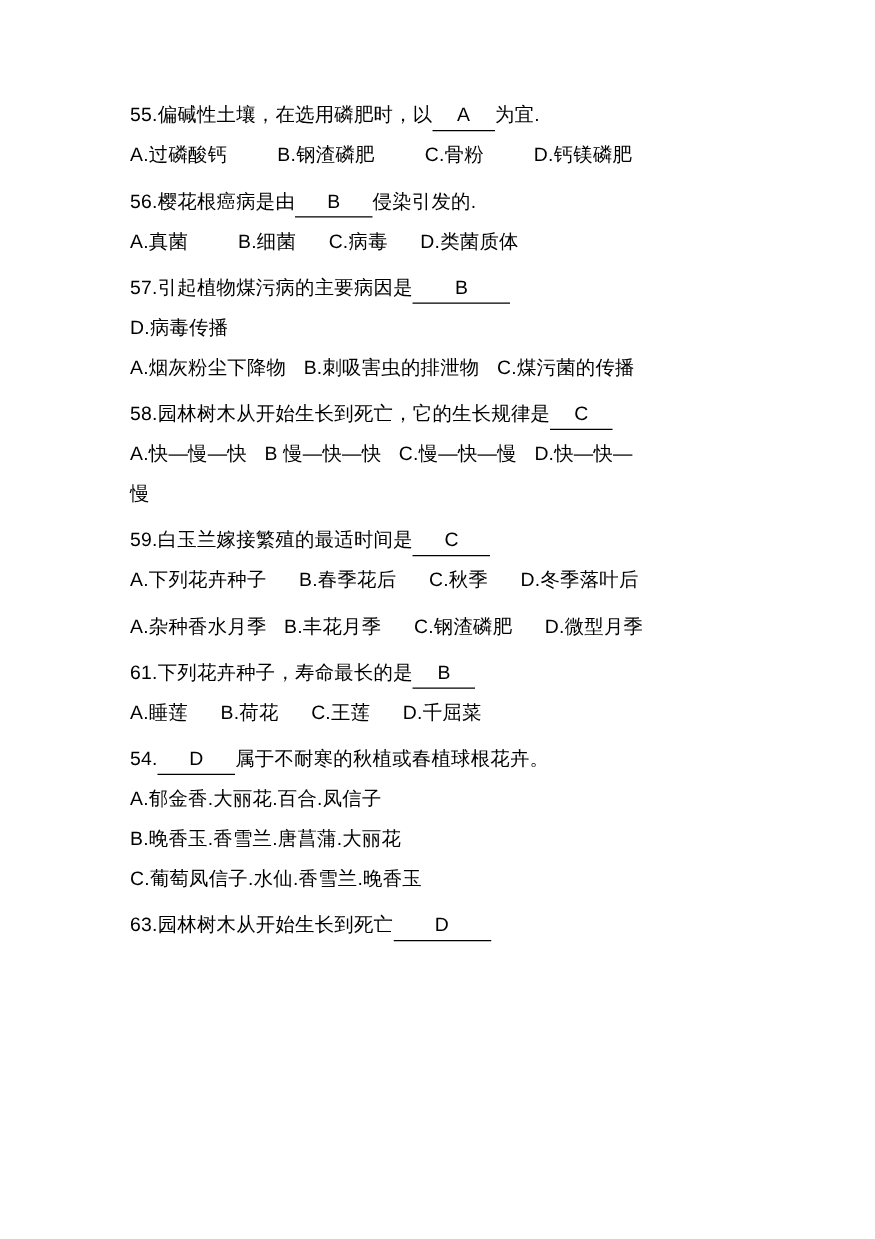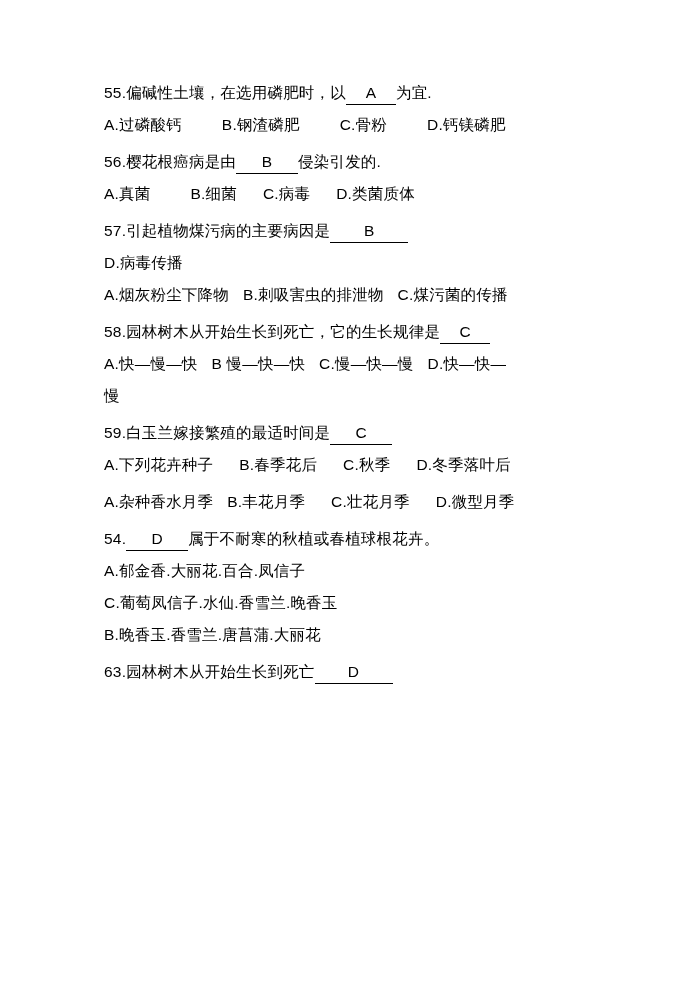--- a/index.html
+++ b/index.html
@@ -74,25 +74,29 @@
       <div class="qblock">
         <div class="line stem"><span>58.</span><span>园林树木从开始生长到死亡，它的生长规律是</span><span class="blank b-md">C</span><span></span></div>
         <div class="line opts"><span>A.快—慢—快</span><span class="gap-sm"></span><span>B 慢—快—快</span><span class="gap-sm"></span><span>C.慢—快—慢</span><span class="gap-sm"></span><span>D.快—快—</span></div>
         <div class="line opts"><span>慢</span></div>
       </div>
       <div class="qblock">
         <div class="line stem"><span>59.</span><span>白玉兰嫁接繁殖的最适时间是</span><span class="blank b-lg">C</span><span></span></div>
         <div class="line opts"><span>A.下列花卉种子</span><span class="gap-md"></span><span>B.春季花后</span><span class="gap-md"></span><span>C.秋季</span><span class="gap-md"></span><span>D.冬季落叶后</span></div>
       </div>
       <div class="qblock">
-        <div class="line opts"><span>A.杂种香水月季</span><span class="gap-sm"></span><span>B.丰花月季</span><span class="gap-md"></span><span>C.壮花月季</span><span class="gap-md"></span><span>D.微型月季</span></div>
+        <div class="line opts"><span>A.杂种香水月季</span><span class="gap-sm"></span><span>B.丰花月季</span><span class="gap-md"></span><span>C.钢渣磷肥</span><span class="gap-md"></span><span>D.微型月季</span></div>
+      </div>
+      <div class="qblock">
+        <div class="line stem"><span>61.</span><span>下列花卉种子，寿命最长的是</span><span class="blank b-md">B</span><span></span></div>
+        <div class="line opts"><span>A.睡莲</span><span class="gap-md"></span><span>B.荷花</span><span class="gap-md"></span><span>C.王莲</span><span class="gap-md"></span><span>D.千屈菜</span></div>
       </div>
       <div class="qblock">
         <div class="line stem"><span>54.</span><span></span><span class="blank b-lg">D</span><span>属于不耐寒的秋植或春植球根花卉。</span></div>
         <div class="line opts"><span>A.郁金香.大丽花.百合.凤信子</span></div>
+        <div class="line opts"><span>B.晚香玉.香雪兰.唐菖蒲.大丽花</span></div>
         <div class="line opts"><span>C.葡萄凤信子.水仙.香雪兰.晚香玉</span></div>
-        <div class="line opts"><span>B.晚香玉.香雪兰.唐菖蒲.大丽花</span></div>
       </div>
       <div class="qblock">
         <div class="line stem"><span>63.</span><span>园林树木从开始生长到死亡</span><span class="blank b-xl">D</span><span></span></div>
       </div>
     </div>
 </div>
 
 </body></html>

